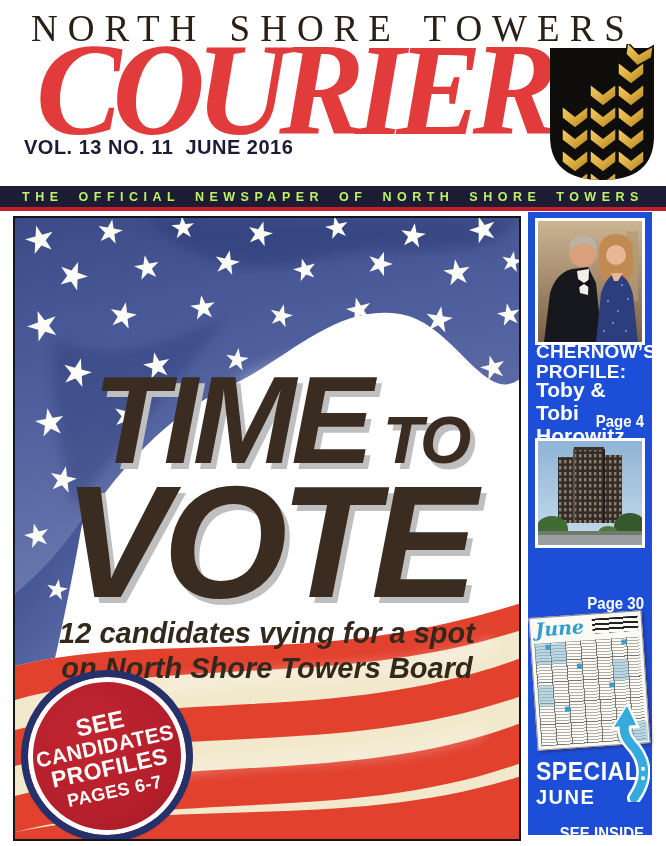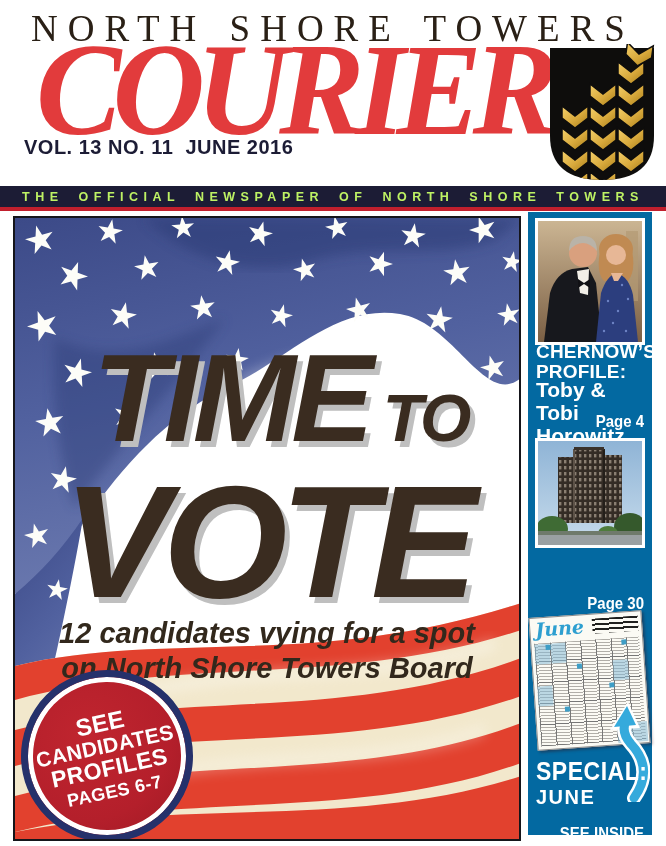--- a/index.html
+++ b/index.html
@@ -24,40 +24,40 @@
   .tagline { font-weight:bold; font-size:12.5px; color:#bef264;
     letter-spacing:5.5px; word-spacing:6px; white-space:nowrap; }
 
   
   .hero { position:absolute; top:216px; left:13px; width:508px; height:625px;
     border:2px solid #15151a; background:#fff; overflow:hidden; }
   .flag-art { position:absolute; top:0; left:0; }
   .headline { position:absolute; left:0; width:100%; text-align:center;
     font-weight:bold; font-style:italic; color:#3a2c20; line-height:1;
     text-shadow:5px 6px 0 #bfbfbf; white-space:nowrap; }
-  .hl-1 { top:118px; font-size:124px; letter-spacing:-5px;padding-left:28px; }
+  .hl-1 { top:140px; font-size:124px; letter-spacing:-5px;padding-left:28px; }
   .hl-to { font-size:66px; margin-left:14px; letter-spacing:-2px; }
   .hl-2 { top:244px; font-size:160px; letter-spacing:-7px; }
   .subhead { position:absolute; top:398px; left:0; width:100%; text-align:center;
     font-weight:bold; font-style:italic; font-size:29px; color:#32281c; line-height:1.22; }
   .badge { position:absolute; left:6px; top:452px; width:172px; height:172px;
     border-radius:50%; background:radial-gradient(circle at 40% 35%, #c0252f 0%, #b41f2b 60%, #9d1a24 100%);
     border:7px solid #25316b; box-shadow:inset 0 0 0 5px #fff;
     display:flex; align-items:center; justify-content:center;
     transform:rotate(-12deg); }
   .badge-text { text-align:center; color:#fff; font-weight:bold; line-height:1.02;
     letter-spacing:.4px; }
   .badge-l1 { font-size:24px; }
   .badge-l2 { font-size:21px; }
   .badge-l3 { font-size:23px; }
   .badge-l4 { font-size:18px; margin-top:3px; }
 
   
   .rail { position:absolute; top:212px; left:528px; width:124px; height:623px;
-    background:#0369a1; color:#fff; }
+    background:#1d4ed8; color:#fff; }
   .rail .photo { position:absolute; border:3px solid #fff; overflow:hidden; background:#9c8464; }
   .ph-couple { left:7px; top:6px; width:110px; height:127px; }
   .ph-tower  { left:7px; top:226px; width:110px; height:110px; }
   .kicker { position:absolute; left:8px; top:130px; width:110px;
     font-weight:bold; font-size:19px; line-height:1.05; letter-spacing:.2px; }
   .names { position:absolute; left:8px; top:166px; width:102px;
     font-weight:bold; font-size:21px; line-height:1.1; }
   .pageref { position:absolute; right:8px; font-weight:bold; font-size:15px;
     transform:scaleY(1.08); transform-origin:top right; }
   .page4 { top:200px; }

